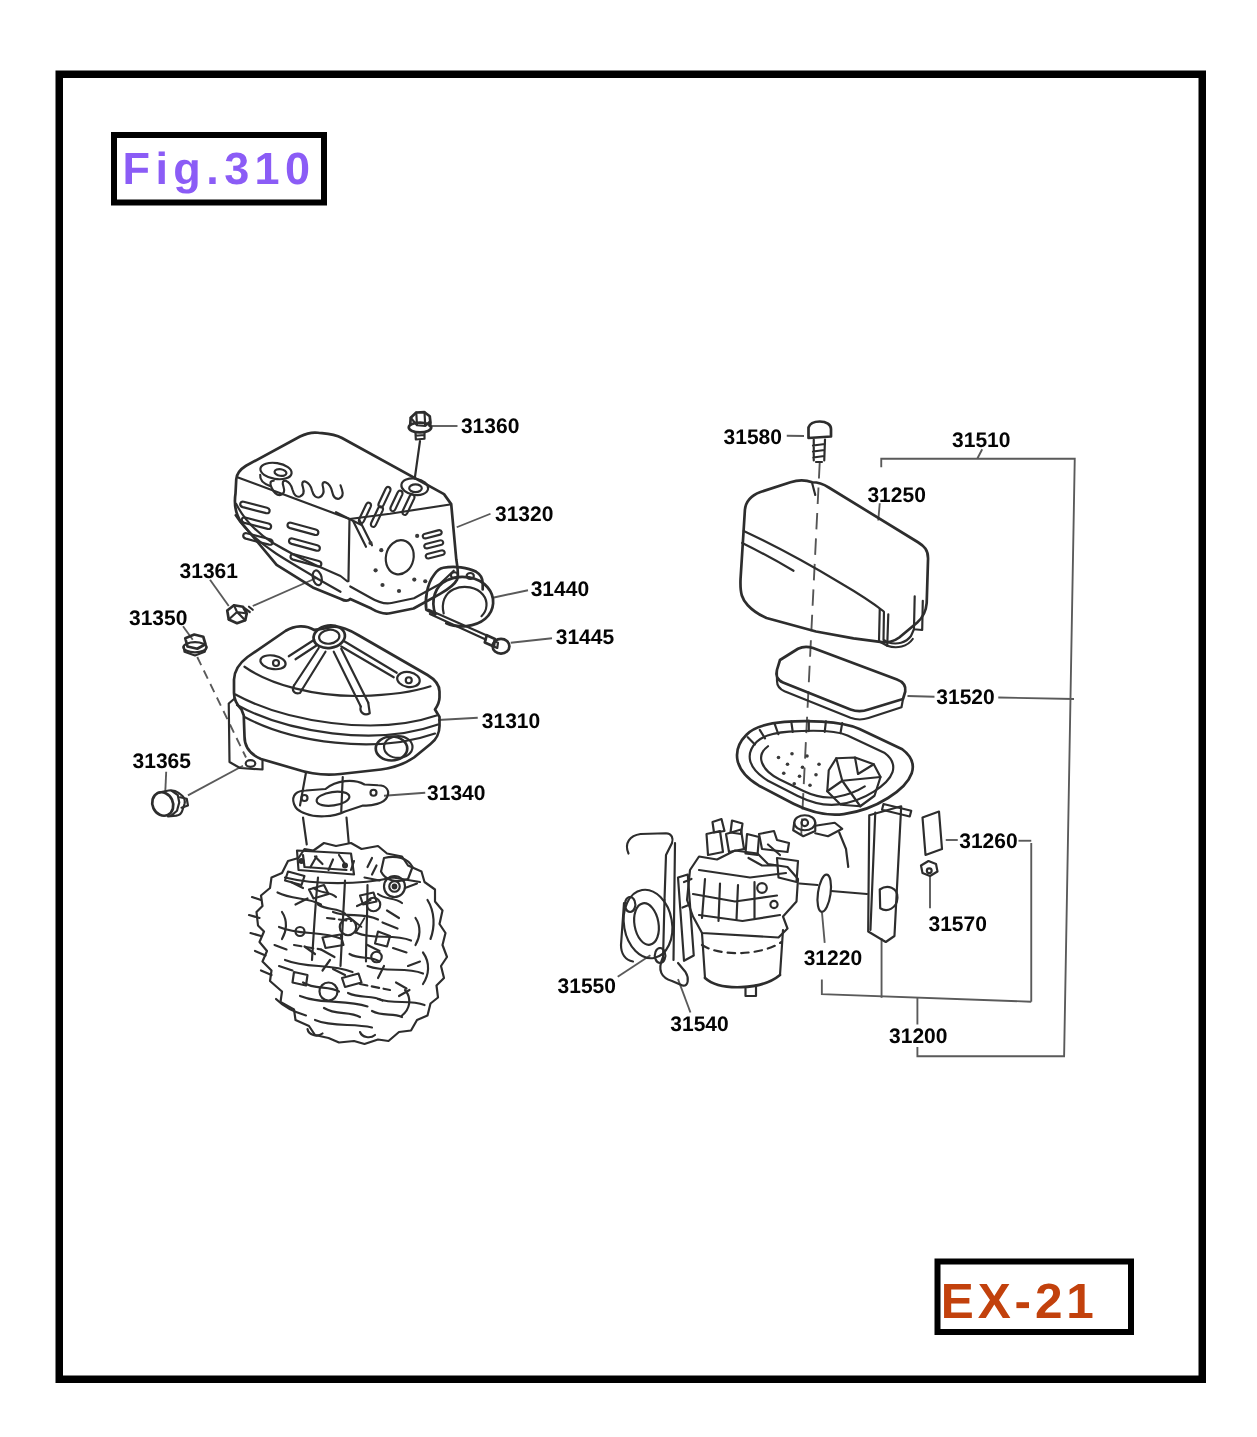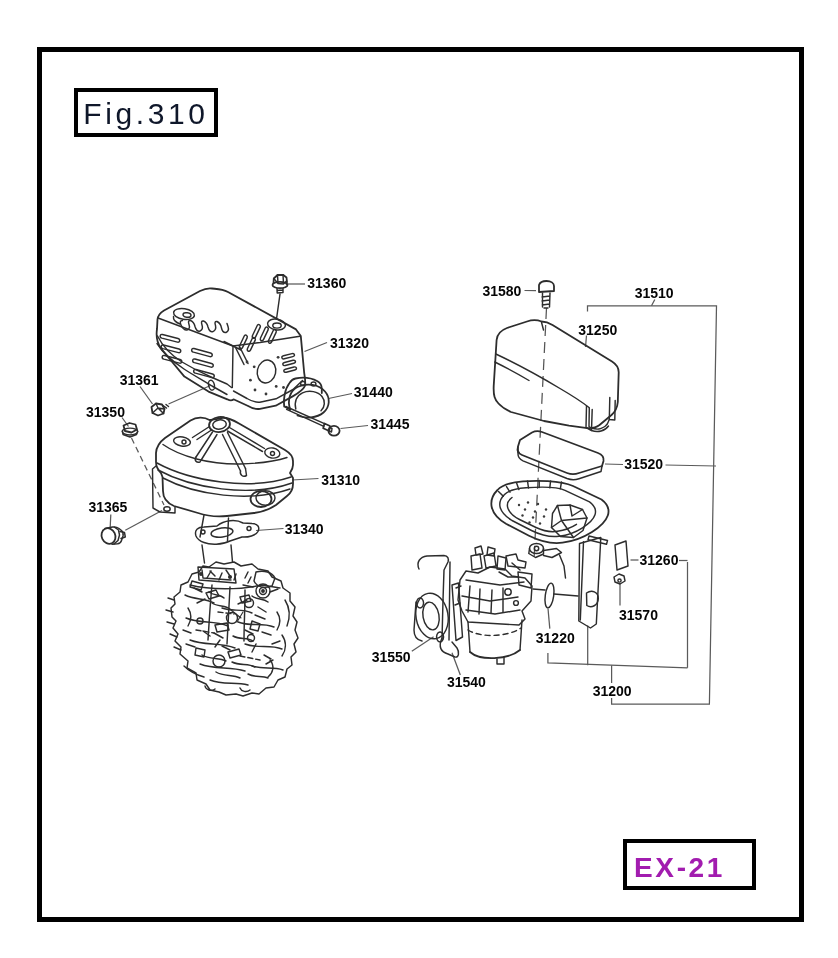--- a/index.html
+++ b/index.html
@@ -1,23 +1,23 @@
 <!DOCTYPE html>
 <html><head>
 <meta charset="utf-8">
 <style>
 html,body{margin:0;padding:0;width:838px;height:958px;background:#fff;overflow:hidden;}
 body{font-family:"Liberation Sans",sans-serif;position:relative;}
 #frame{position:absolute;left:37px;top:47px;width:757px;height:865px;border:5px solid #000;}
 #figbox{position:absolute;left:74px;top:88px;width:136px;height:41px;border:4px solid #000;
 display:flex;align-items:center;justify-content:center;}
-#figbox span{font-size:30px;font-weight:normal;letter-spacing:3.6px;color:#0f172a;transform:translateY(0.5px);}
+#figbox span{font-size:30px;font-weight:bold;letter-spacing:3.6px;color:#8b5cf6;transform:translateY(0.5px);}
 #exbox{position:absolute;left:623px;top:839px;width:125px;height:43px;border:4px solid #000;
 display:flex;align-items:center;justify-content:center;}
-#exbox span{font-size:28px;font-weight:bold;letter-spacing:2.6px;color:#a21caf;transform:translate(-10px,2.5px);}
+#exbox span{font-size:33px;font-weight:bold;letter-spacing:2.6px;color:#c2410c;transform:translate(-10px,2.5px);}
 svg{position:absolute;left:0;top:0;}
 .lbl{font-family:"Liberation Sans",sans-serif;font-size:14px;font-weight:bold;fill:#050505;}
 .ln{stroke:#5a5a5a;stroke-width:1.25;fill:none;}
 .dk{stroke:#2d2d2d;stroke-width:1.8;fill:none;stroke-linecap:round;stroke-linejoin:round;}
 .dk2{stroke:#2d2d2d;stroke-width:1.45;fill:none;stroke-linecap:round;stroke-linejoin:round;}
 </style>
 </head>
 <body>
 <div id="frame"></div>
 <div id="figbox">

